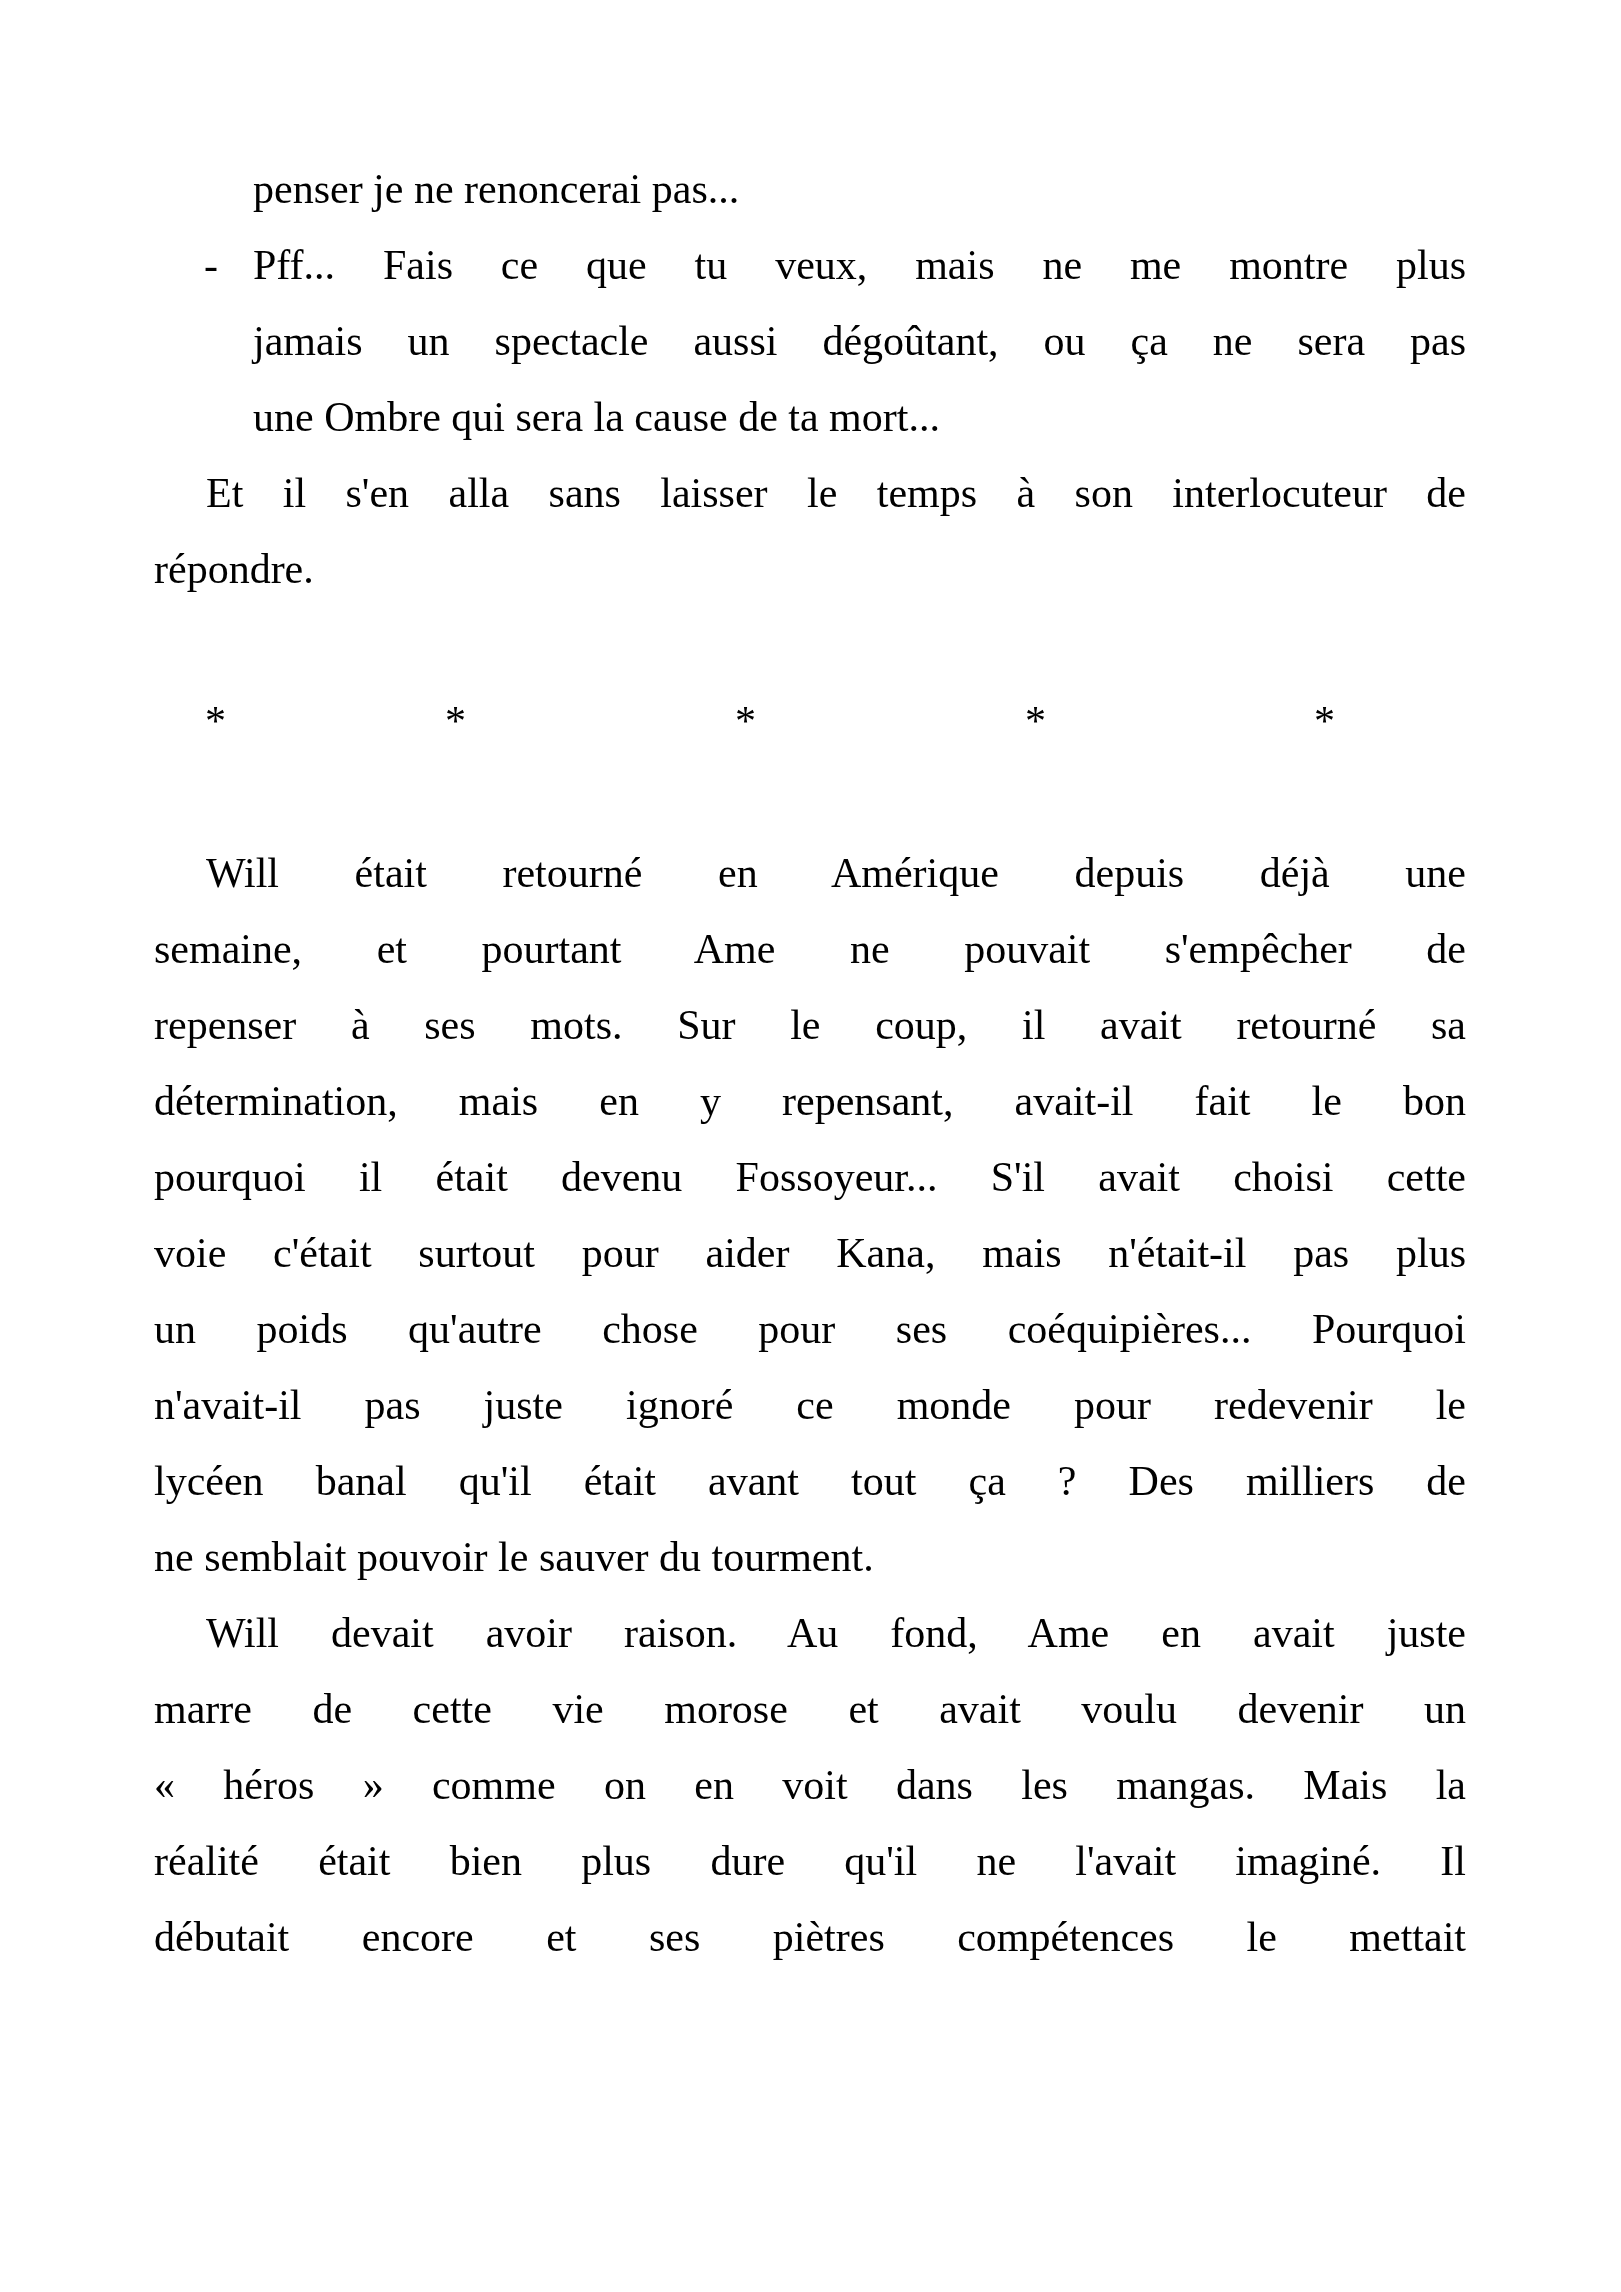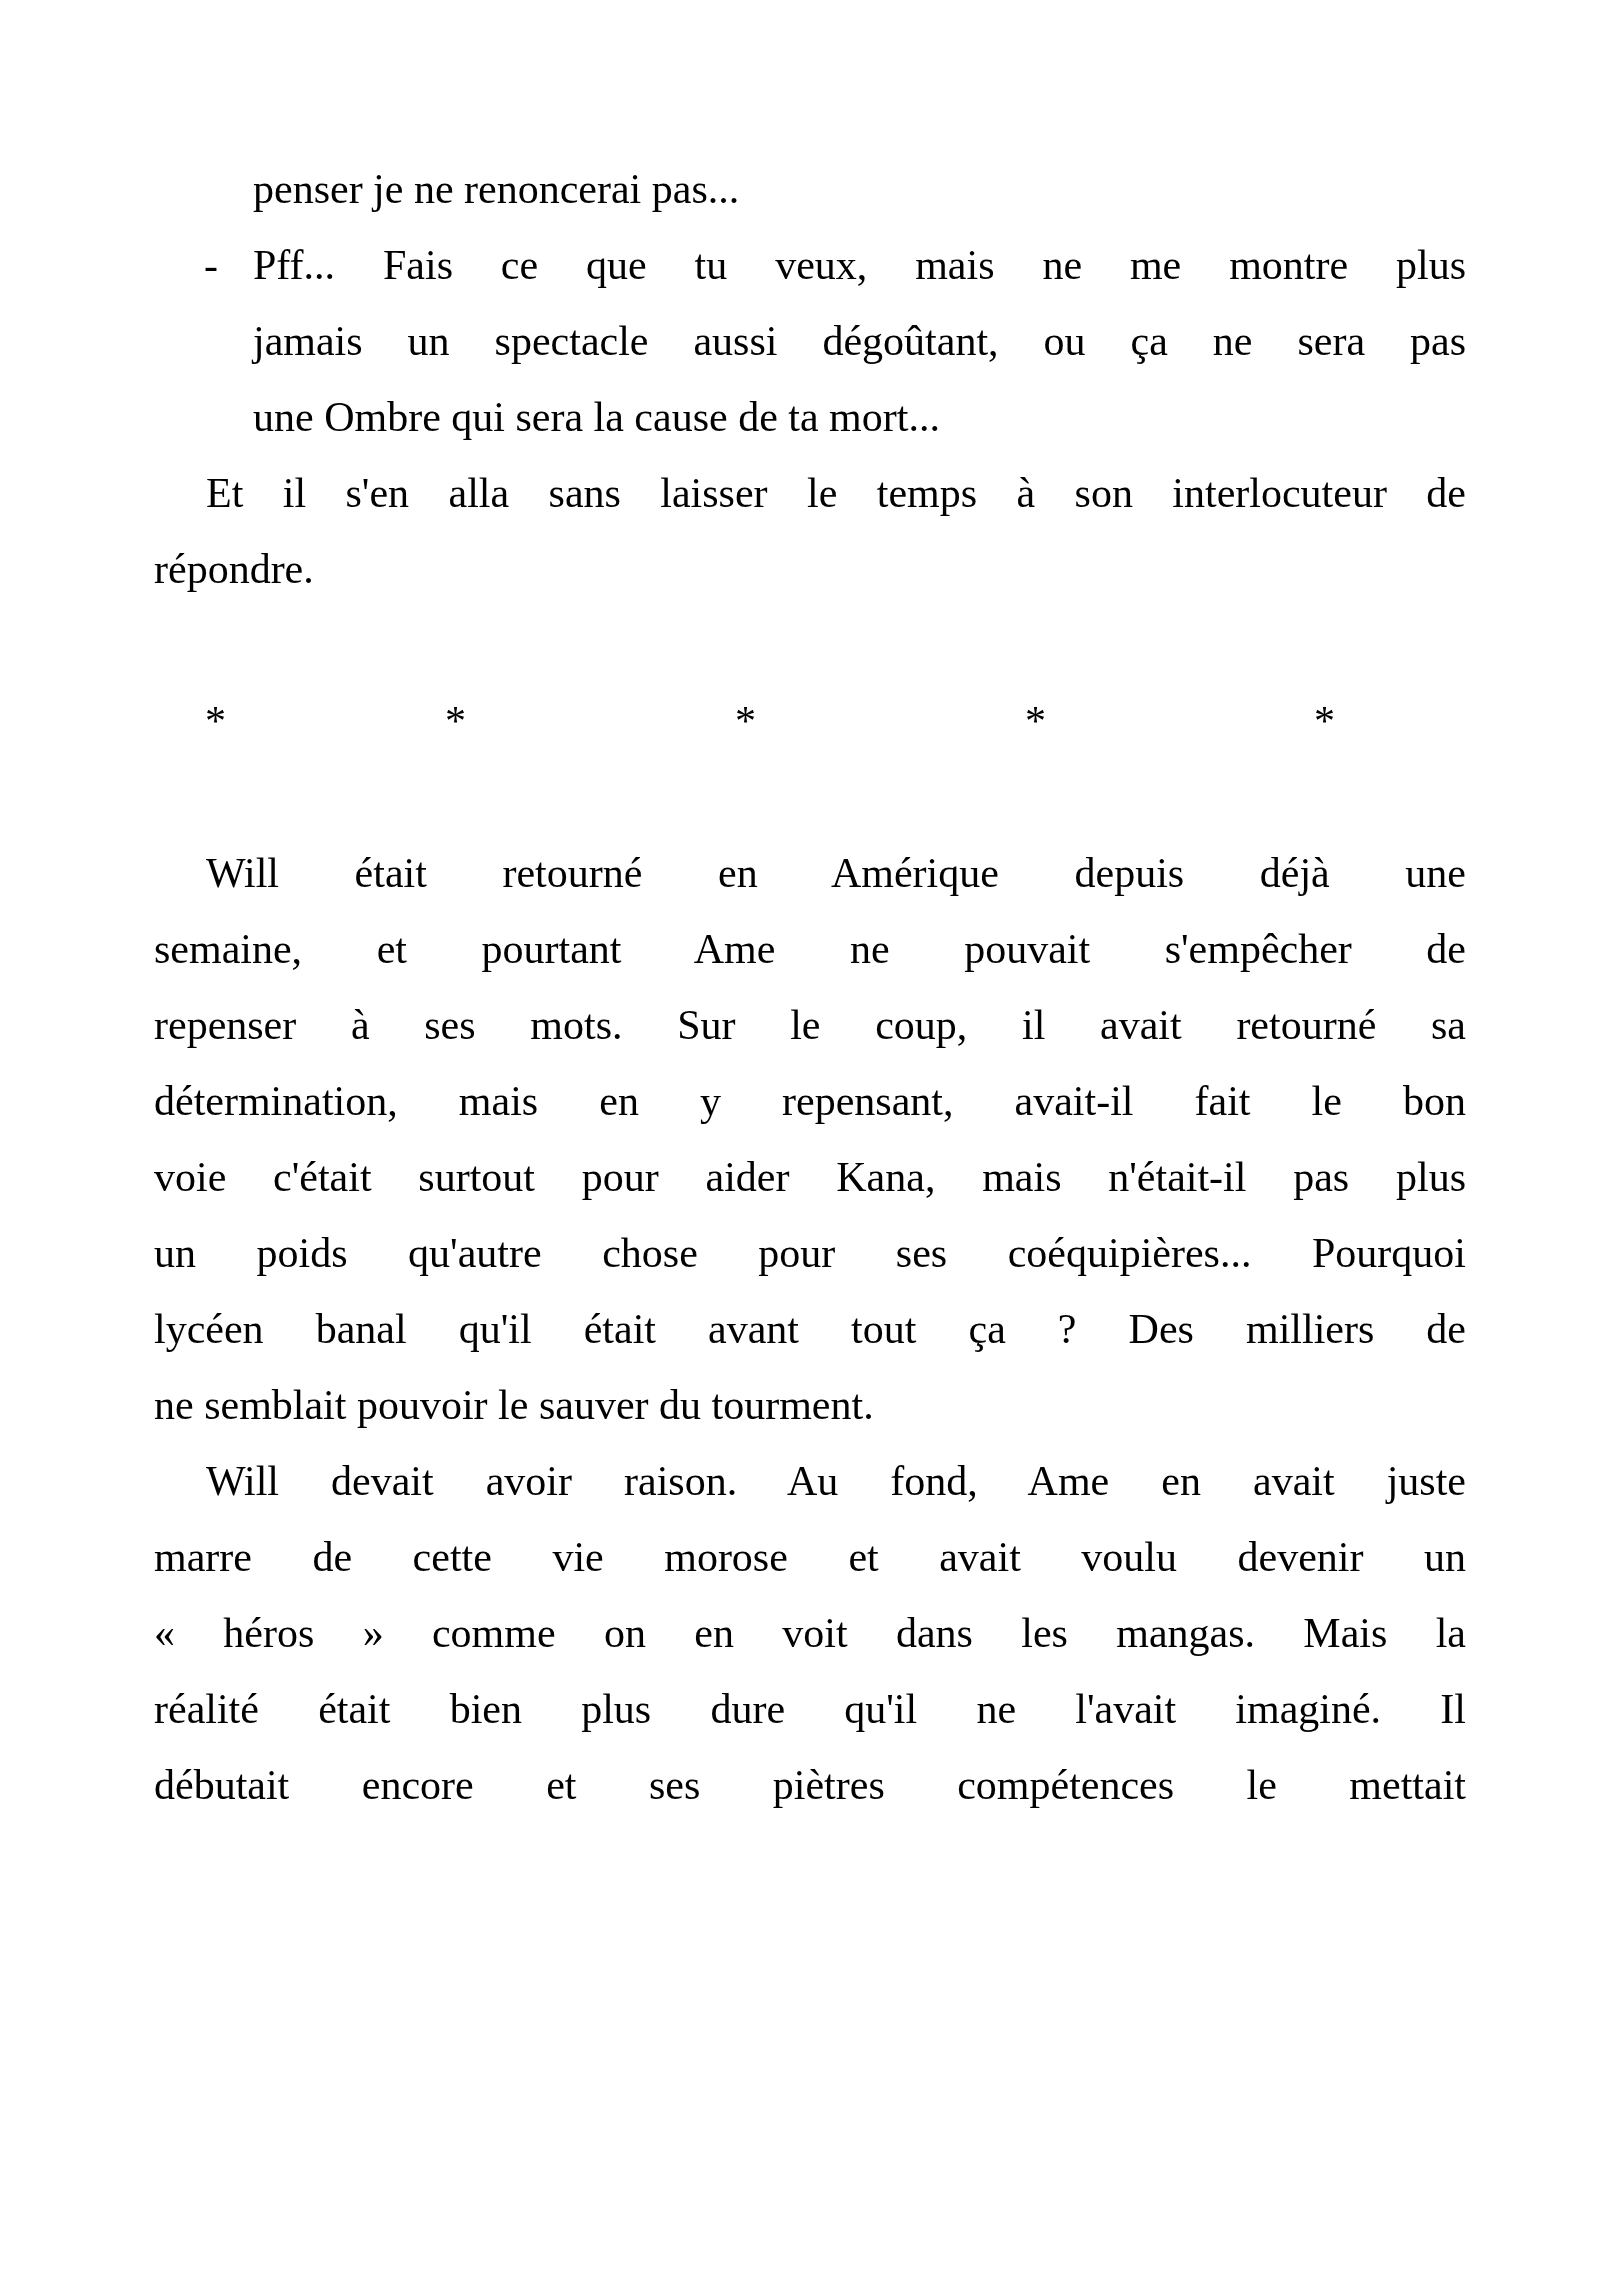--- a/index.html
+++ b/index.html
@@ -105,22 +105,24 @@
       <span class="star">*</span>
       <span class="star">*</span>
       <span class="star">*</span>
     </div>
 
     <div class="para indent-first">
         <div class="text-line">Will était retourné en Amérique depuis déjà une</div>
         <div class="text-line">semaine, et pourtant Ame ne pouvait s'empêcher de</div>
         <div class="text-line">repenser à ses mots. Sur le coup, il avait retourné sa</div>
         <div class="text-line">détermination, mais en y repensant, avait-il fait le bon</div>
+        <div class="text-line">pourquoi il était devenu Fossoyeur... S'il avait choisi cette</div>
         <div class="text-line">voie c'était surtout pour aider Kana, mais n'était-il pas plus</div>
         <div class="text-line">un poids qu'autre chose pour ses coéquipières... Pourquoi</div>
+        <div class="text-line">n'avait-il pas juste ignoré ce monde pour redevenir le</div>
         <div class="text-line">lycéen banal qu'il était avant tout ça ? Des milliers de</div>
         <div class="text-line">ne semblait pouvoir le sauver du tourment.</div>
       </div>
 
     <div class="para indent-first justify-all">
         <div class="text-line">Will devait avoir raison. Au fond, Ame en avait juste</div>
         <div class="text-line">marre de cette vie morose et avait voulu devenir un</div>
         <div class="text-line">« héros » comme on en voit dans les mangas. Mais la</div>
         <div class="text-line">réalité était bien plus dure qu'il ne l'avait imaginé. Il</div>
         <div class="text-line">débutait encore et ses piètres compétences le mettait</div>

